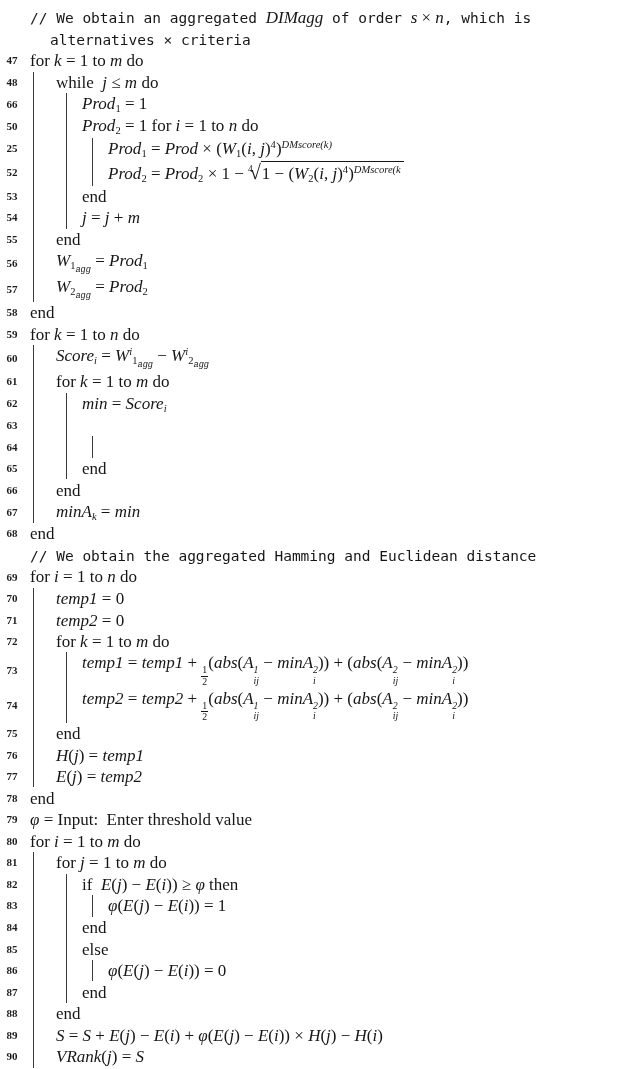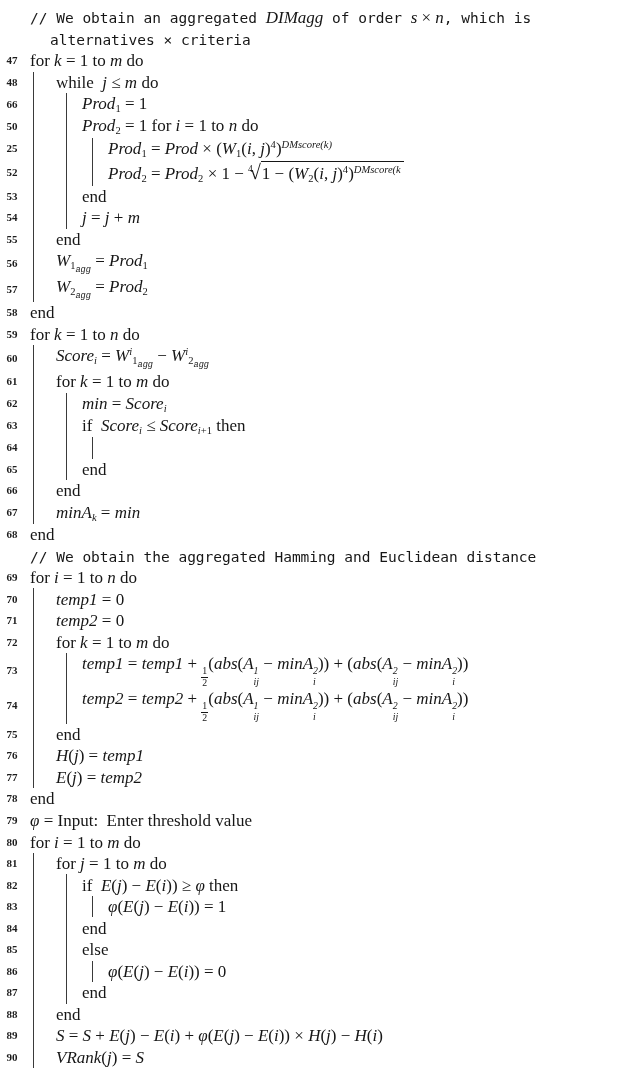--- a/index.html
+++ b/index.html
@@ -130,21 +130,20 @@
       <div class="line">
         <span class="num">62</span>
         <span class="guide g1"></span>
         <span class="guide"></span>
         <span class="body"><span class="i">min</span><span class="r"> = </span><span class="i">Score</span><span class="sub"><span class="i">i</span></span></span>
       </div>
       <div class="line">
         <span class="num">63</span>
         <span class="guide g1"></span>
         <span class="guide"></span>
-        <span class="body"><span class="b">if </span><span class="i">Score</span><span class="sub"><span class="i">i</span></span><span class="r"> ≤ </span><span class="i">Score</span><span class="sub"><span class="i">i</span><span class="r">+1</span></span><span class="b"> then</span></span>
       </div>
       <div class="line">
         <span class="num">64</span>
         <span class="guide g1"></span>
         <span class="guide"></span>
         <span class="guide"></span>
       </div>
       <div class="line">
         <span class="num">65</span>
         <span class="guide g1"></span>

